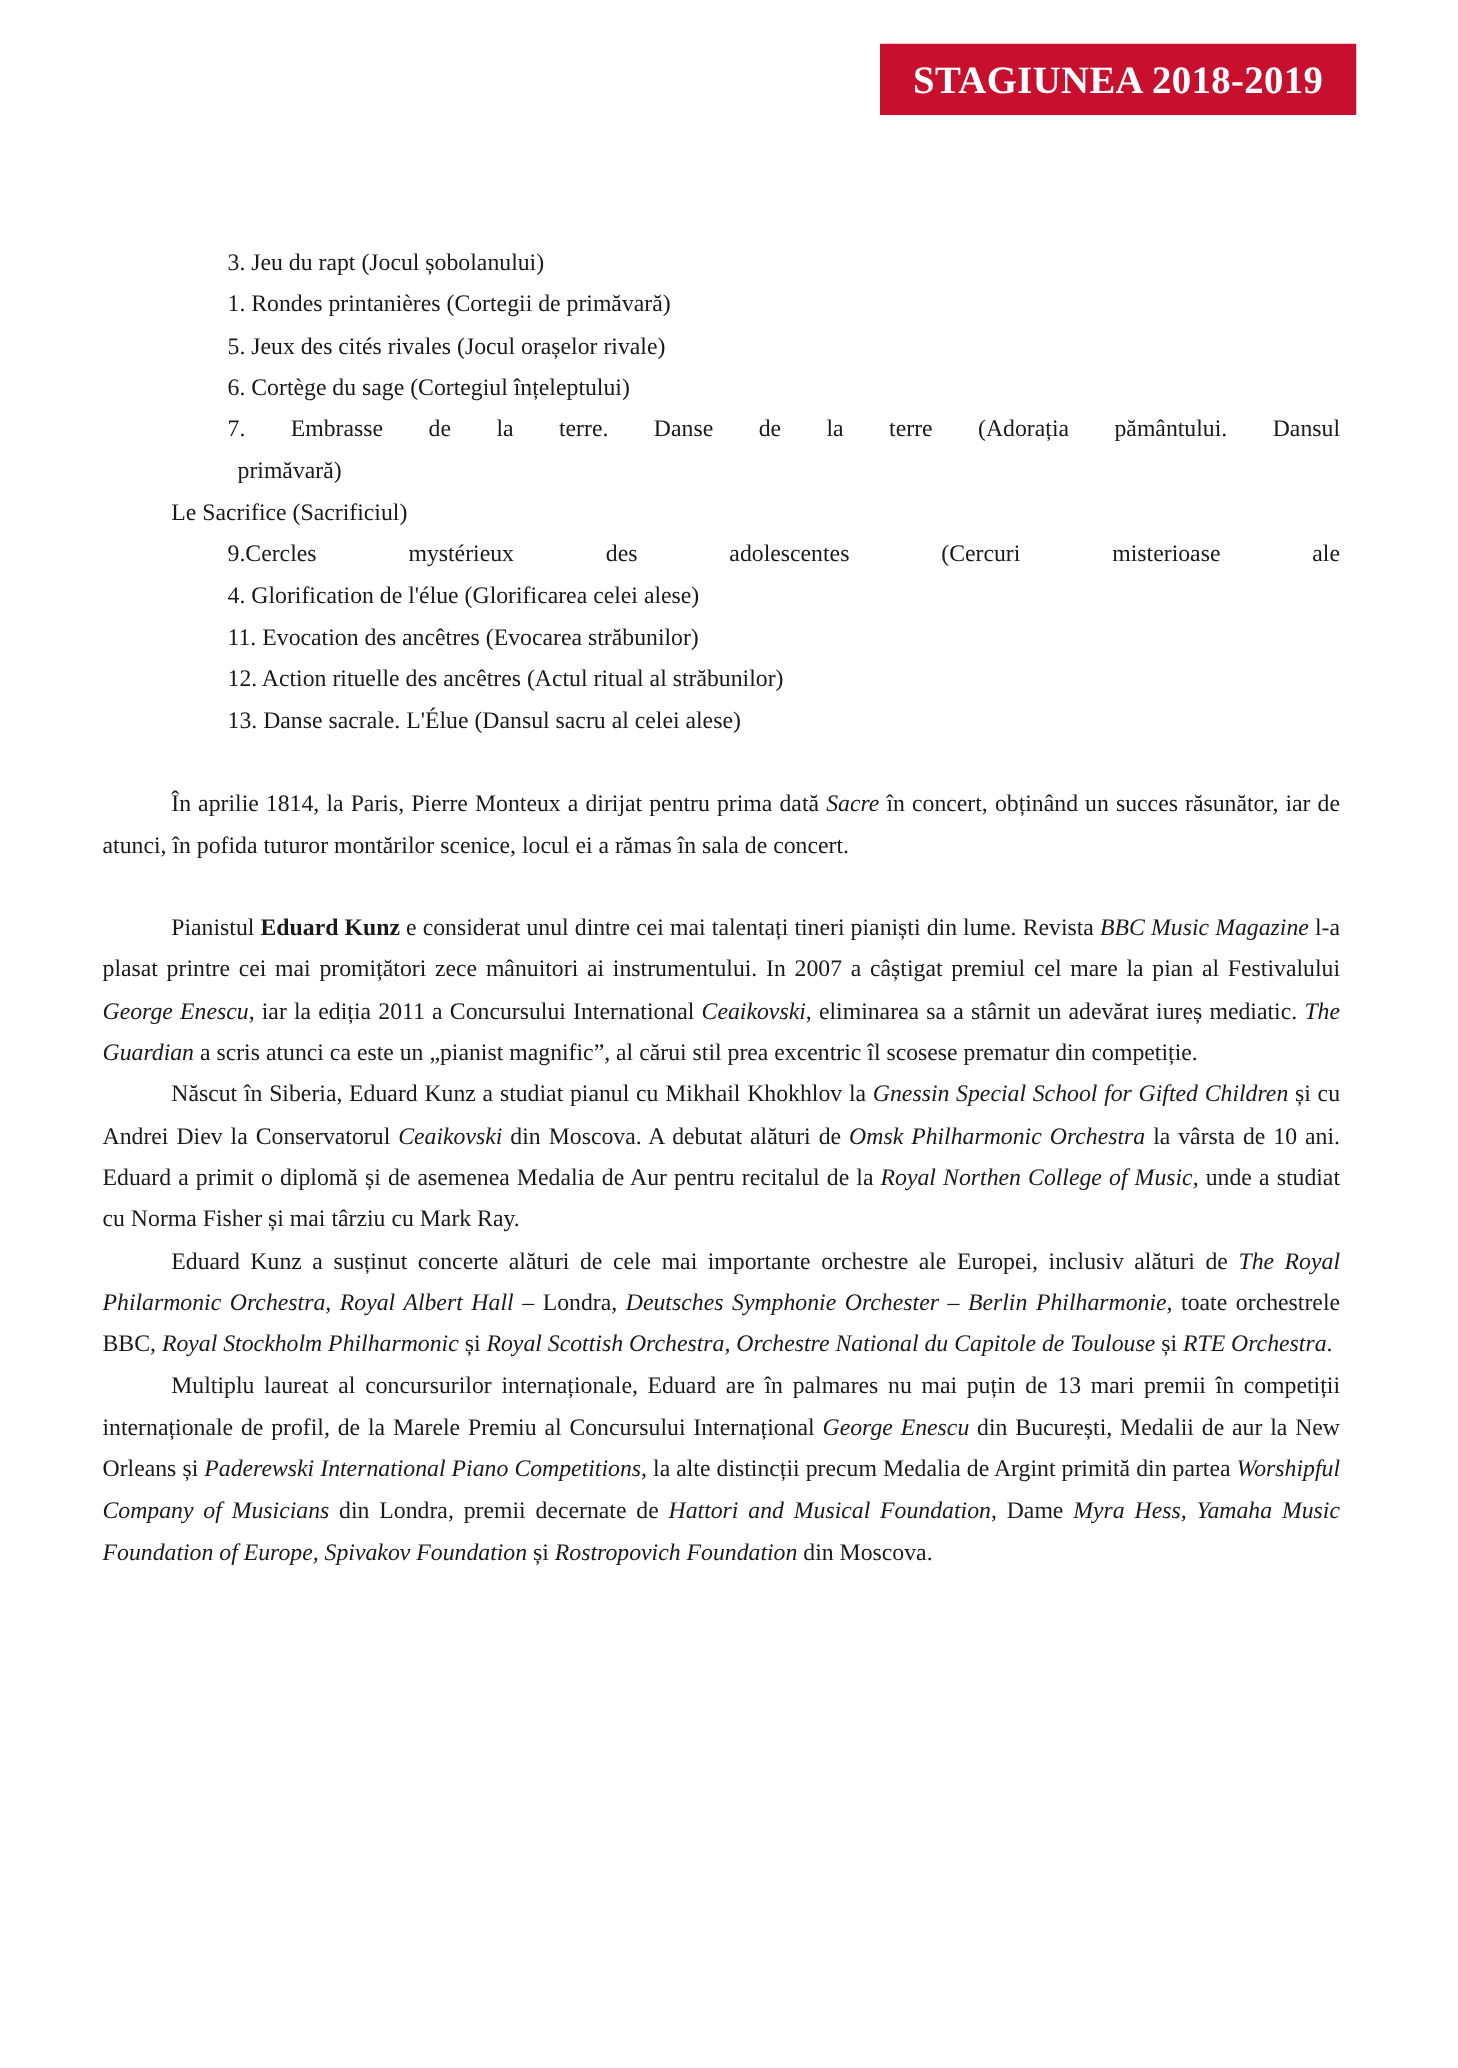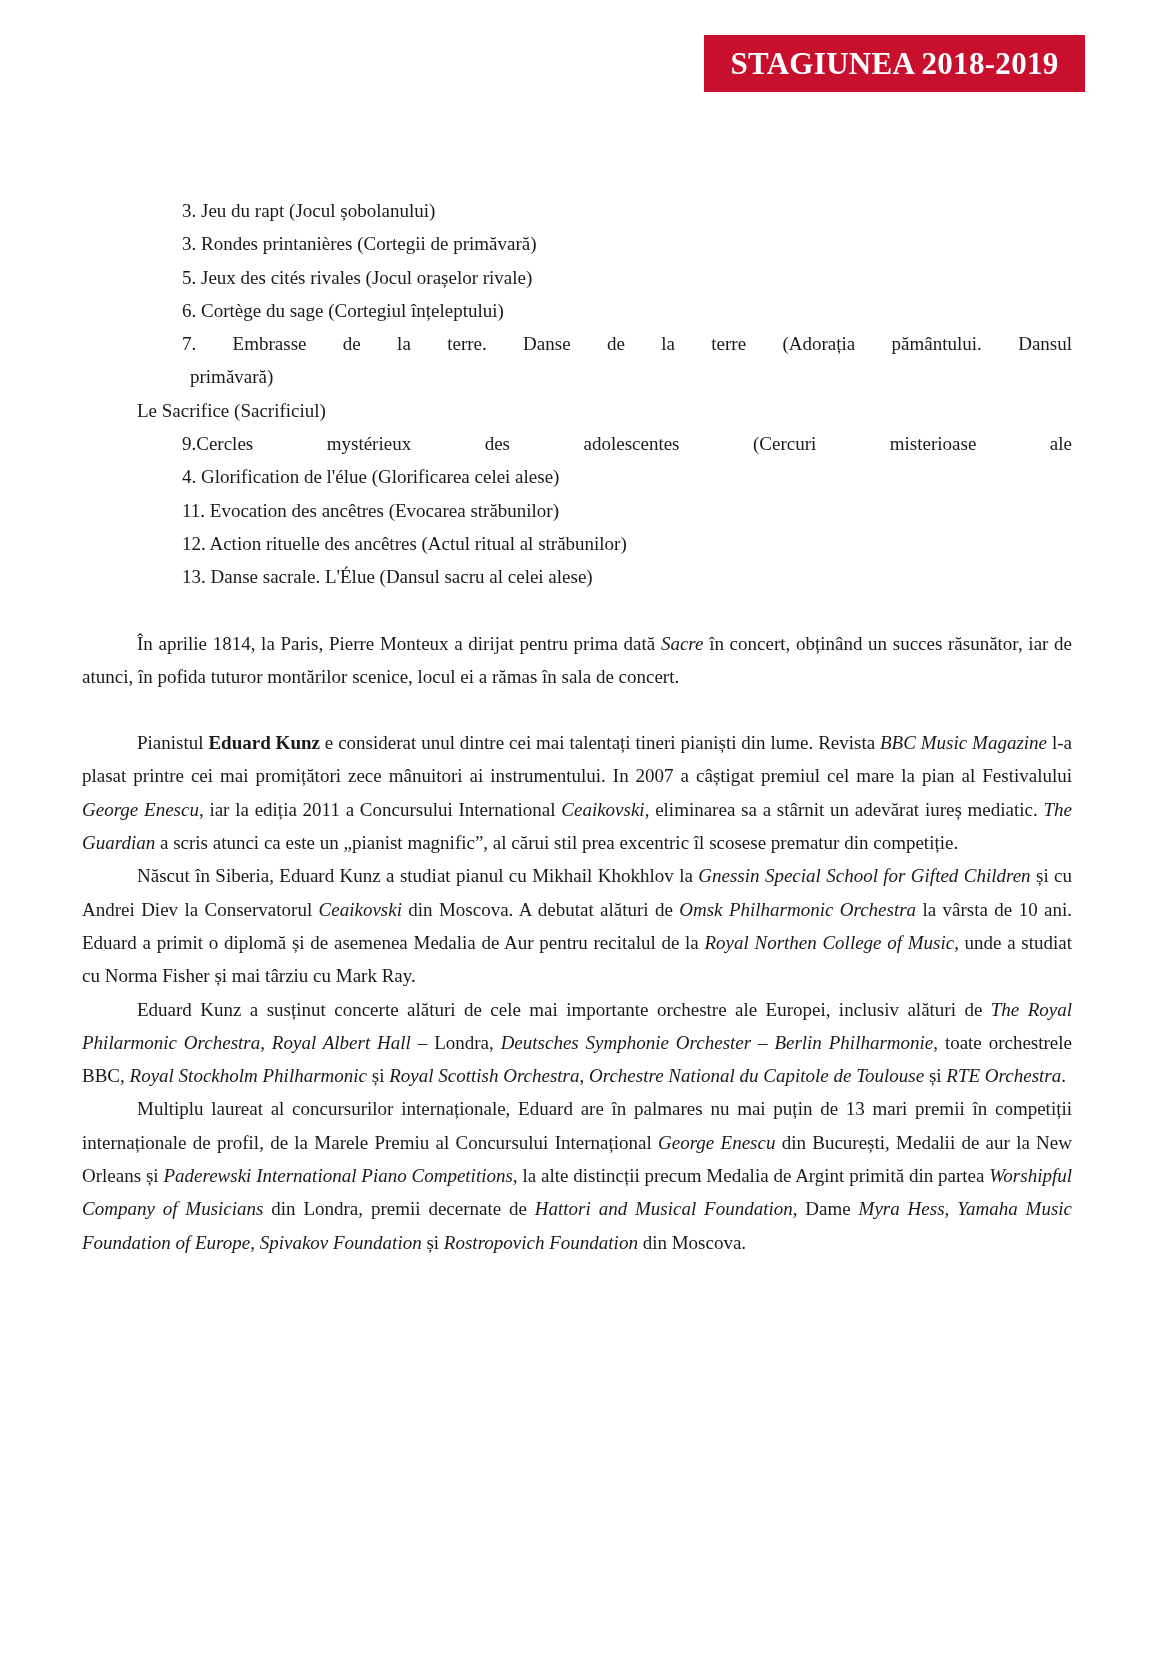--- a/index.html
+++ b/index.html
@@ -29,21 +29,21 @@
   </style>
 </head>
 <body>
 
 <div class="header-badge">STAGIUNEA 2018-2019</div>
 
 <div class="content">
 
   <div>
     <div class="list-item">3. Jeu du rapt (Jocul șobolanului)</div>
-    <div class="list-item">3. Rondes printanières (Cortegii de primăvară)</div>
+    <div class="list-item">1. Rondes printanières (Cortegii de primăvară)</div>
     <div class="list-item">5. Jeux des cités rivales (Jocul orașelor rivale)</div>
     <div class="list-item">6. Cortège du sage (Cortegiul înțeleptului)</div>
     <div class="list-item">
       <span class="jline">7. Embrasse de la terre. Danse de la terre (Adorația pământului. Dansul</span>
       <span class="cont">primăvară)</span>
     </div>
     <div class="section-title">Le Sacrifice (Sacrificiul)</div>
     <div class="list-item">
       <span class="jline">9.Cercles mystérieux des adolescentes (Cercuri misterioase ale</span>
     </div>

